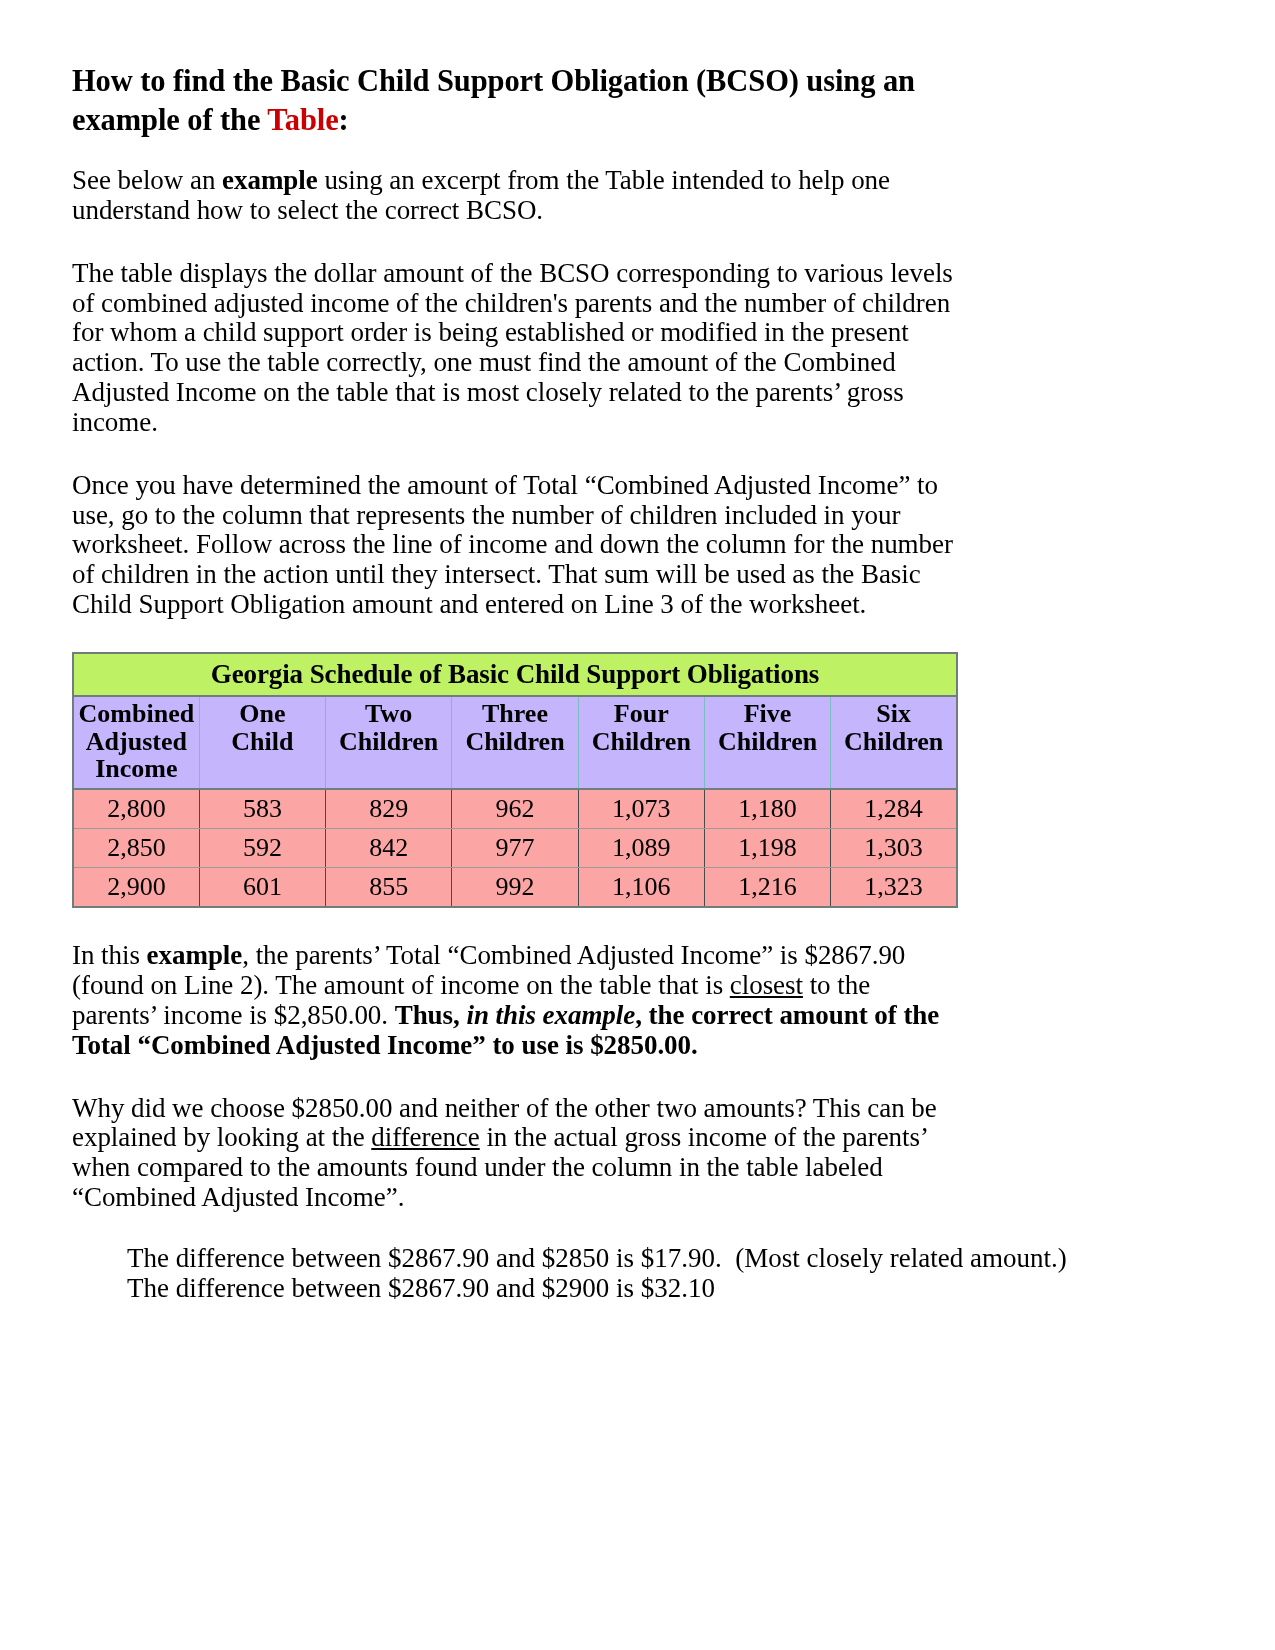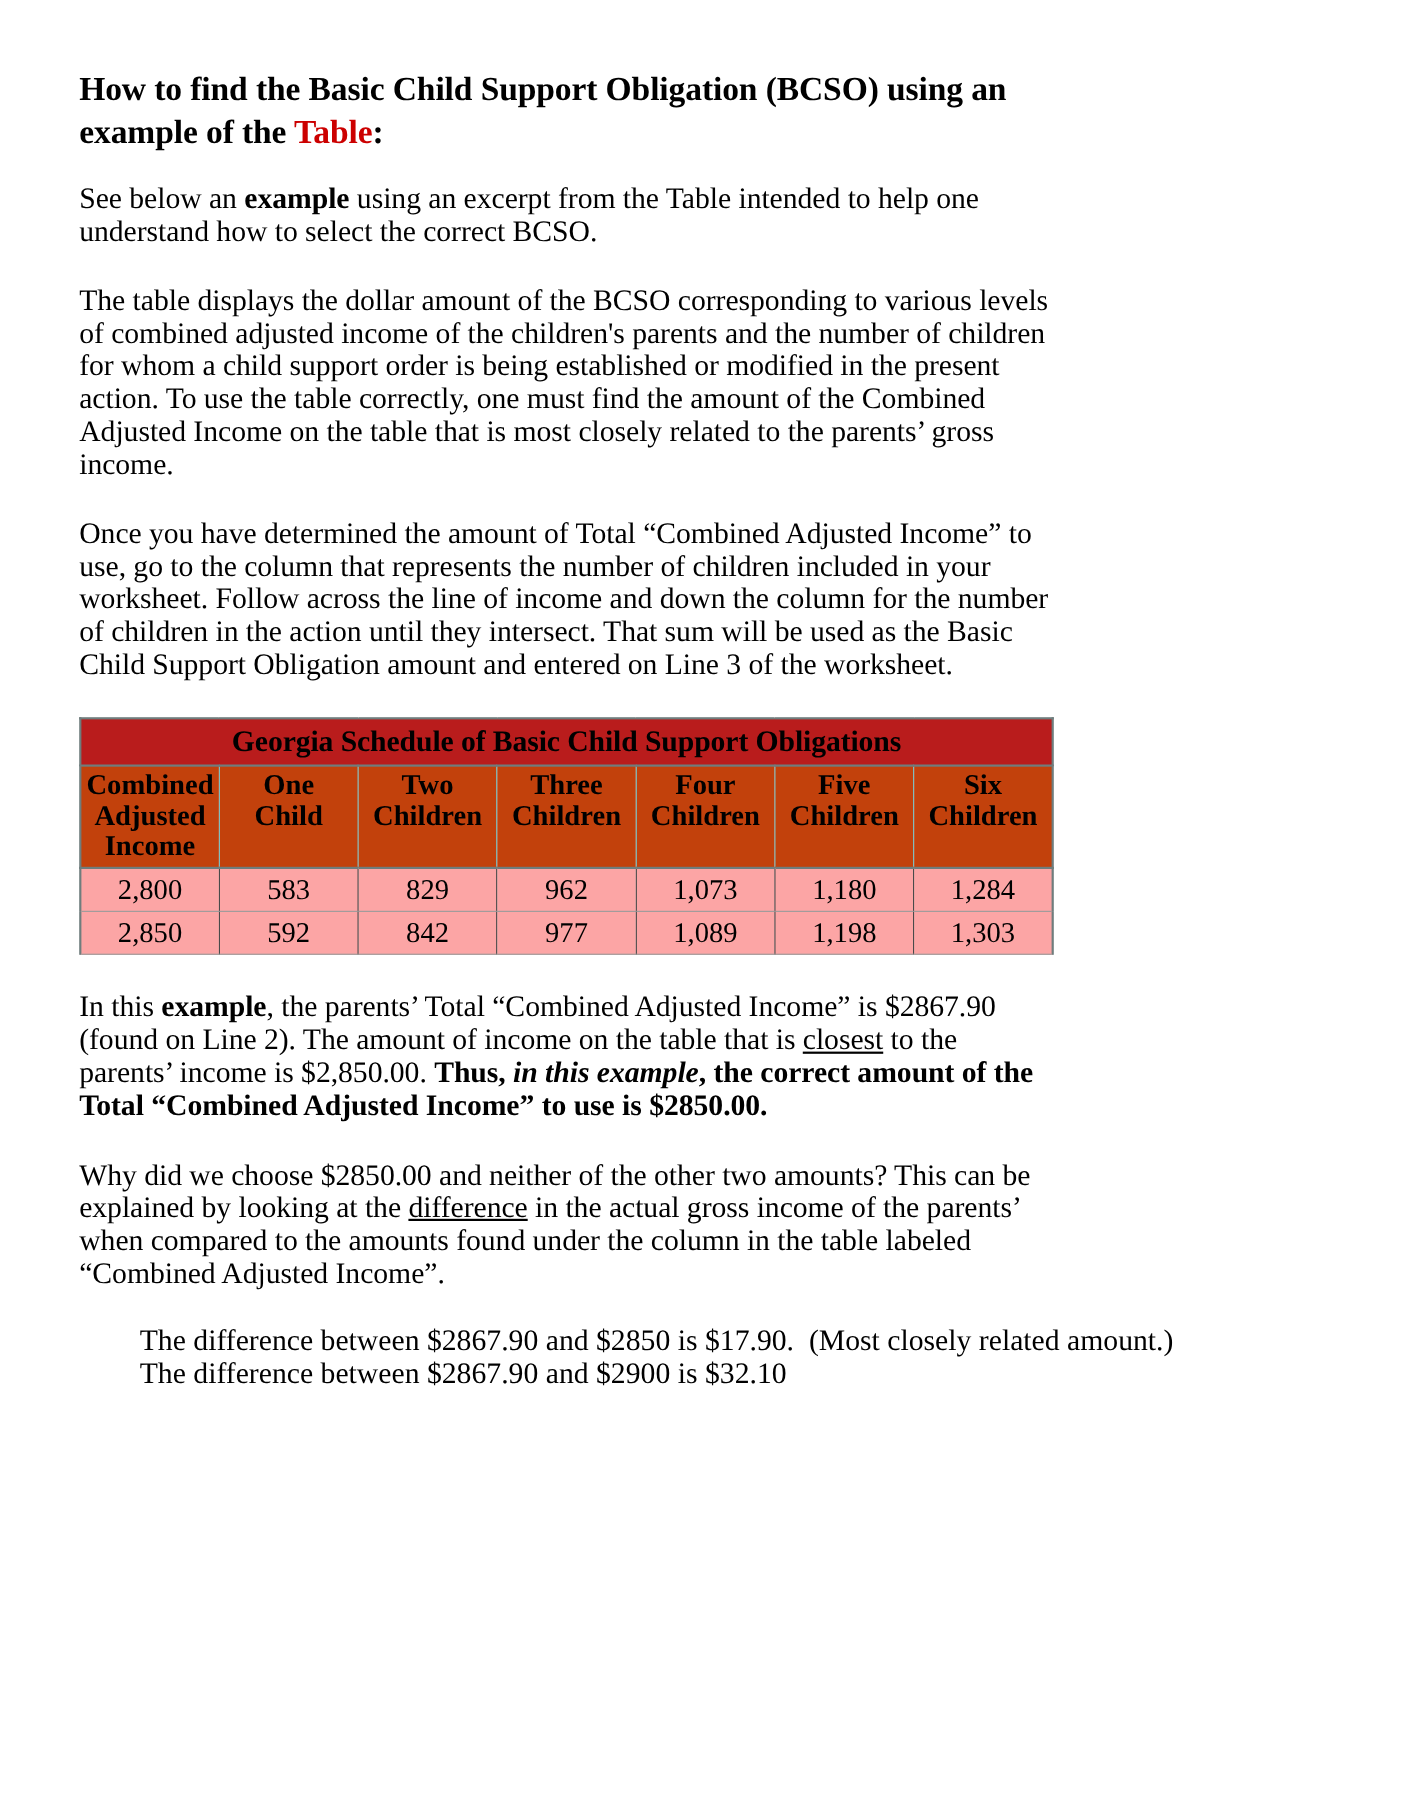--- a/index.html
+++ b/index.html
@@ -57,29 +57,29 @@
     table-layout: fixed;
     font-size: 25.5px;
   }
   table.bcso td, table.bcso th {
     border: 1px solid #6f7d7d;
     padding: 0;
     text-align: center;
     vertical-align: middle;
   }
   table.bcso .title-cell {
-    background: #b91c1c;
+    background: #bef264;
     font-weight: bold;
     font-size: 27px;
     height: 41px;
     letter-spacing: -0.1px;
     border: 2px solid #6f7d7d;
   }
   table.bcso .hdr-cell {
-    background: #c2410c;
+    background: #c4b5fd;
     font-weight: bold;
     font-size: 26px;
     line-height: 1.07;
     padding: 3px 2px 5px 2px;
     border-left: 1px solid #7fbdbd;
     border-right: 1px solid #7fbdbd;
     border-top: 2px solid #6f7d7d;
     border-bottom: 2px solid #6f7d7d;
   }
   table.bcso .hdr-cell.first {
@@ -194,20 +194,29 @@
         </tr>
         <tr class="data-row">
           <td class="data-cell first">2,850</td>
           <td class="data-cell">592</td>
           <td class="data-cell">842</td>
           <td class="data-cell">977</td>
           <td class="data-cell">1,089</td>
           <td class="data-cell">1,198</td>
           <td class="data-cell last">1,303</td>
         </tr>
+        <tr class="data-row last">
+          <td class="data-cell first">2,900</td>
+          <td class="data-cell">601</td>
+          <td class="data-cell">855</td>
+          <td class="data-cell">992</td>
+          <td class="data-cell">1,106</td>
+          <td class="data-cell">1,216</td>
+          <td class="data-cell last">1,323</td>
+        </tr>
       </tbody>
     </table>
   </div>
 
   <p class="body-par par-gap-big"><span>In this </span><span class="b">example</span><span>, the parents’ Total “Combined Adjusted Income” is $2867.90 (found on Line 2).  The amount of income on the table that is </span><span class="u">closest</span><span> to the parents’ income is $2,850.00. </span><span class="b">Thus, </span><span class="b i">in this example</span><span class="b">, the correct amount of the Total “Combined Adjusted Income” to use is $2850.00.</span></p>
 
   <p class="body-par par-gap-big"><span>Why did we choose $2850.00 and neither of the other two amounts?  This can be explained by looking at the </span><span class="u">difference</span><span> in the actual gross income of the parents’ when compared to the amounts found under the column in the table labeled “Combined Adjusted Income”.</span></p>
 
   <div class="diff-list">
     <div class="diff-line">The difference between $2867.90 and $2850 is $17.90.  (Most closely related amount.)</div>

